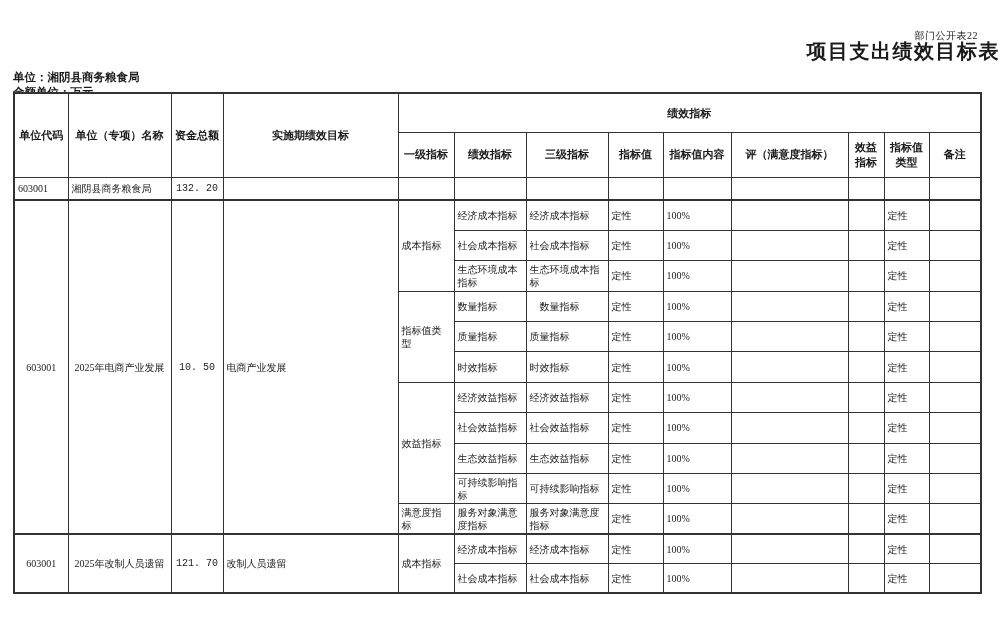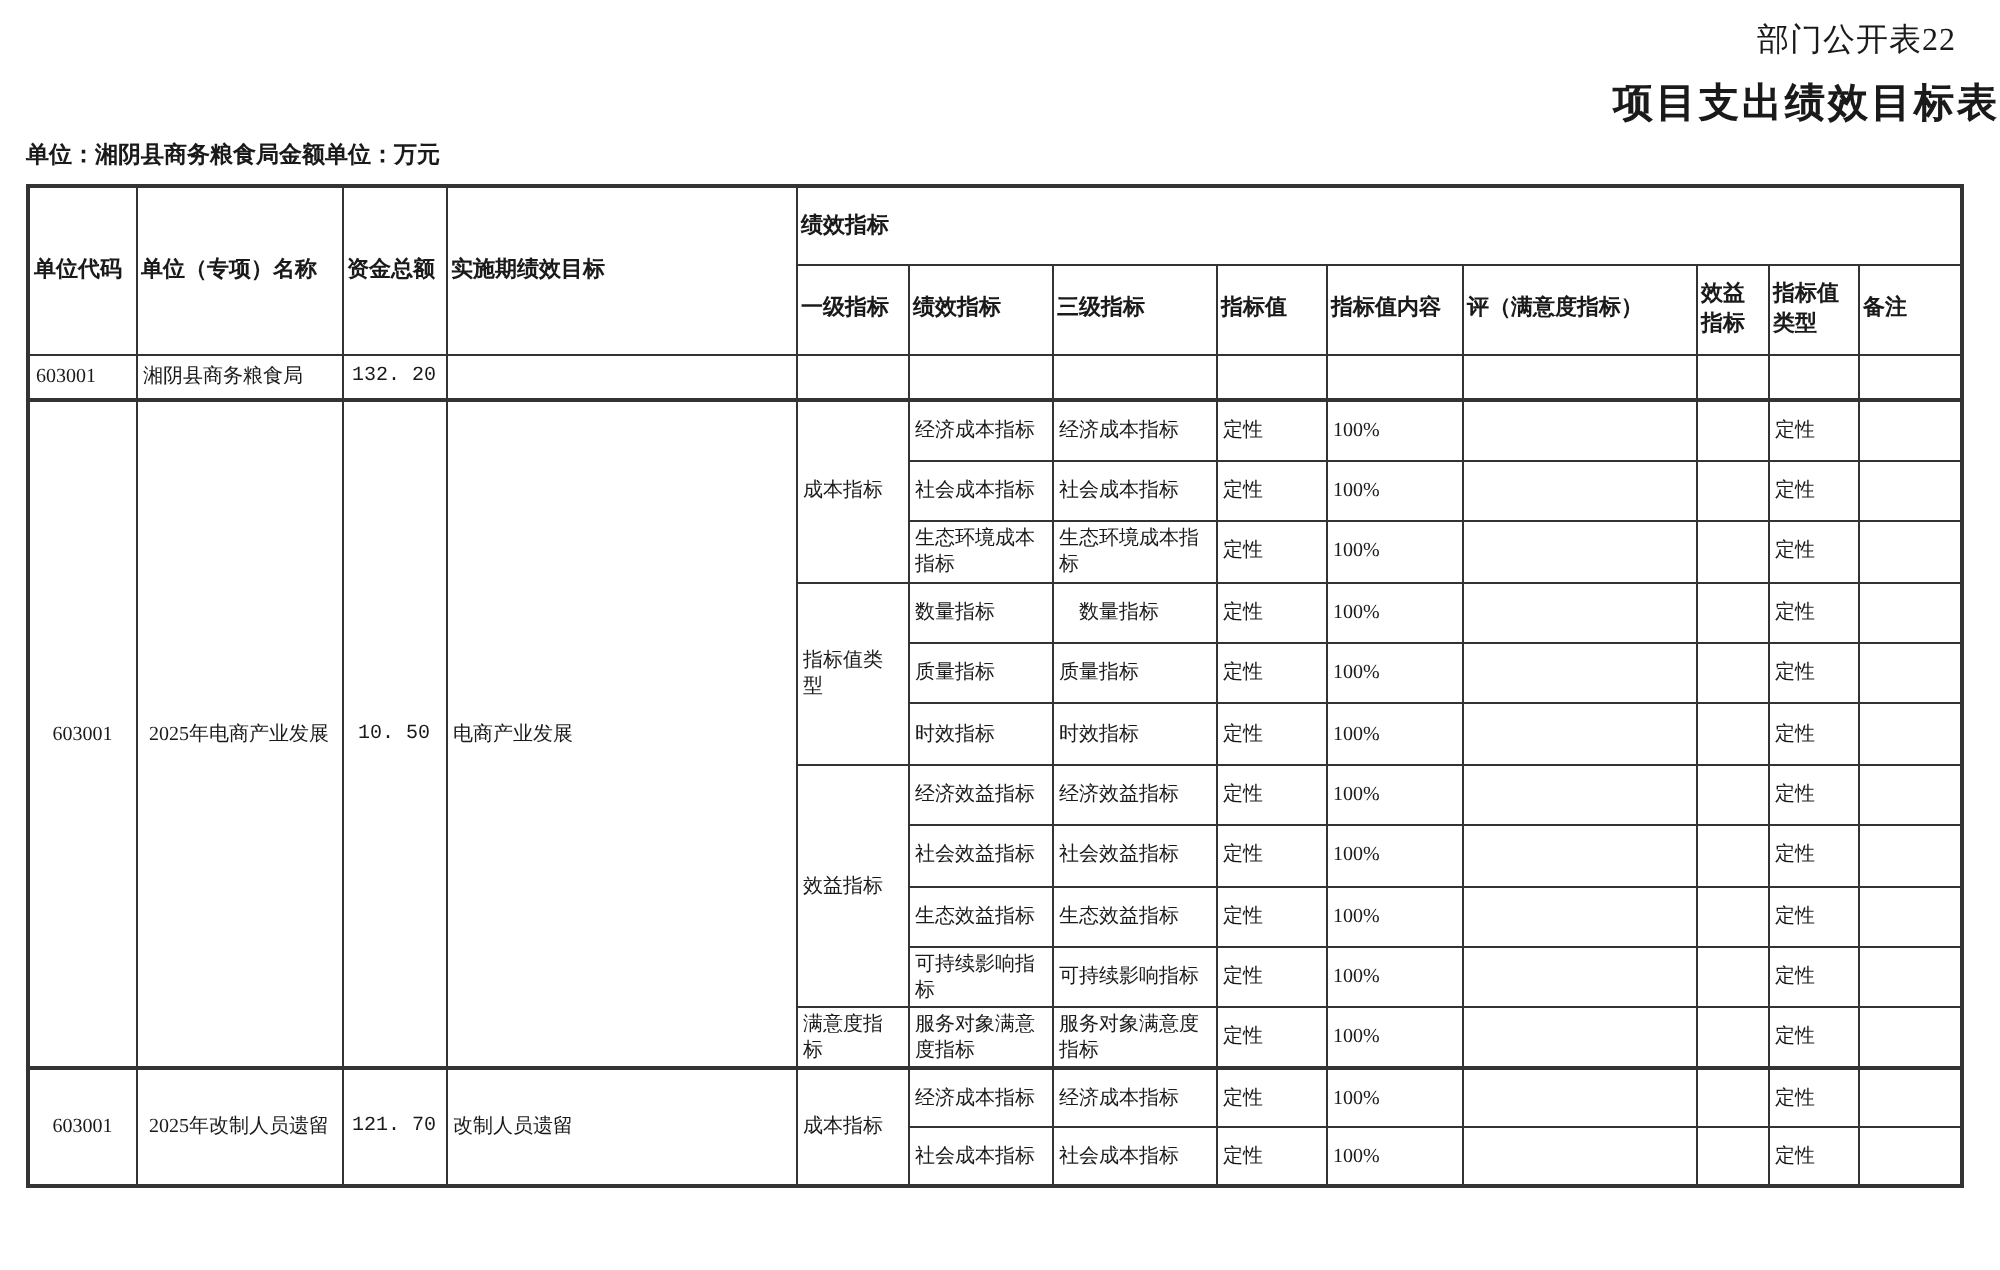--- a/index.html
+++ b/index.html
@@ -2,35 +2,35 @@
 <html><head>
 <meta charset="utf-8">
 <style>
   html,body{margin:0;padding:0;}
   body{
     width:1000px;height:635px;background:#ffffff;
     font-family:"Liberation Serif","DejaVu Serif",serif;
     color:#1a1a1a;
   }
   .page{position:relative;width:1000px;height:635px;background:#ffffff;overflow:hidden;}
-  .corner{position:absolute;top:10px;right:22px;font-size:16px;letter-spacing:0.5px;}
+  .corner{position:absolute;top:29px;right:22px;font-size:10px;letter-spacing:0.5px;}
   .title{position:absolute;top:38px;left:0;width:100%;margin:0;text-align:right;
          font-size:20px;font-weight:bold;letter-spacing:1.5px;}
   .meta{position:absolute;top:70px;left:13px;width:967px;display:flex;
-        justify-content:flex-start;font-size:11.5px;font-weight:bold;}
+        justify-content:flex-start;font-size:11.5px;font-weight:bold;flex-direction:column;}
   table.grid{
     position:absolute;top:92px;left:13px;width:967px;
     border-collapse:collapse;table-layout:fixed;
     border:2px solid #333333;background:#ffffff;
   }
   .grid th,.grid td{
     border:1px solid #333333;padding:1px 3px;vertical-align:middle;
     font-size:10px;line-height:1.3;word-break:break-all;overflow:hidden;
   }
-  .grid th{font-size:11px;font-weight:bold;text-align:left;padding:1px 2px;margin-left:20px;}
+  .grid th{font-size:11px;font-weight:bold;text-align:center;padding:1px 2px;margin-left:20px;}
   td.c{text-align:center;}
   td.r{text-align:center;font-family:Liberation Mono, monospace;}
   td.l{text-align:left;}
   tr.hA{height:39px;}
   tr.hB{height:45px;}
   tr.sum{height:23px;}
   tr.ind{height:30.4px;}
   tr.ind2{height:29.5px;}
   td.bb2{border-bottom:2px solid #333333;}
 </style>

